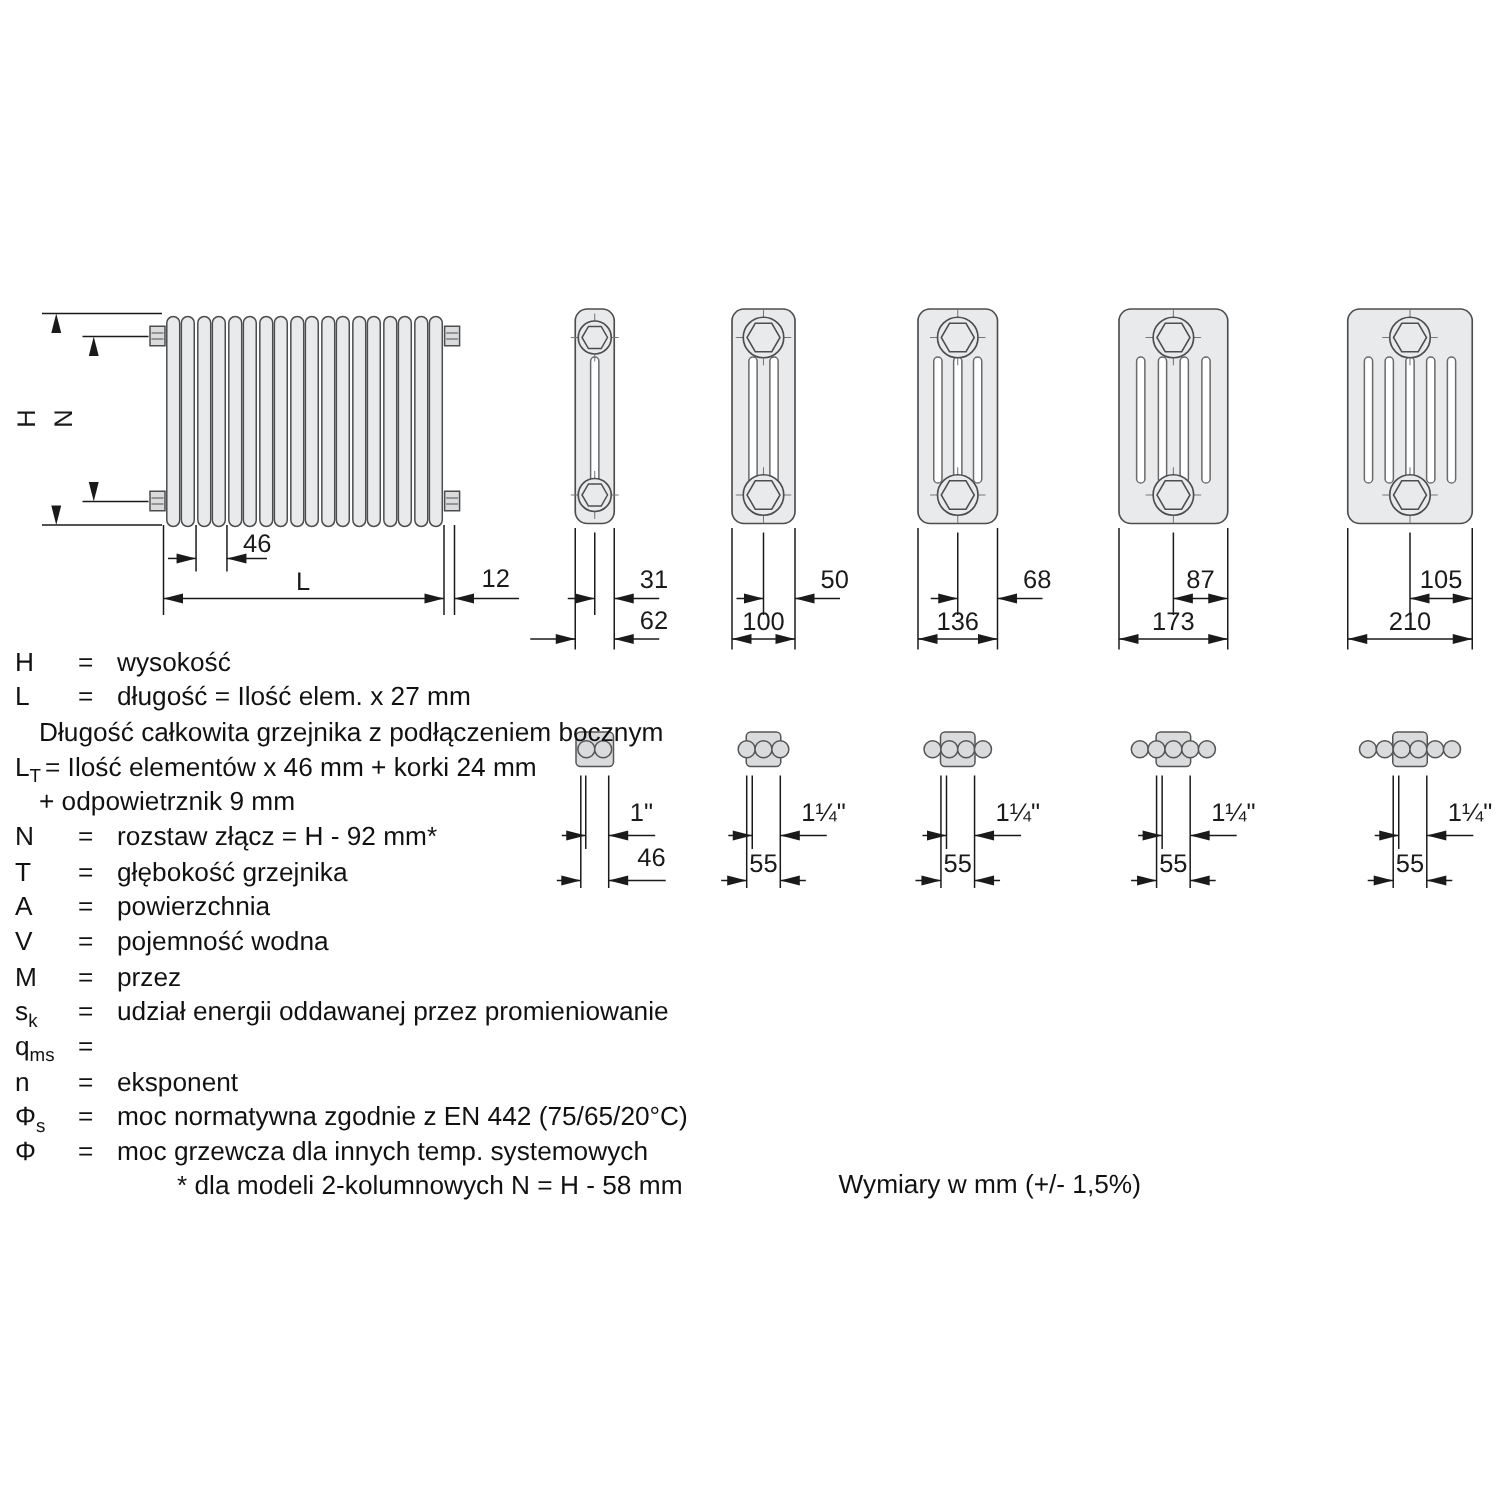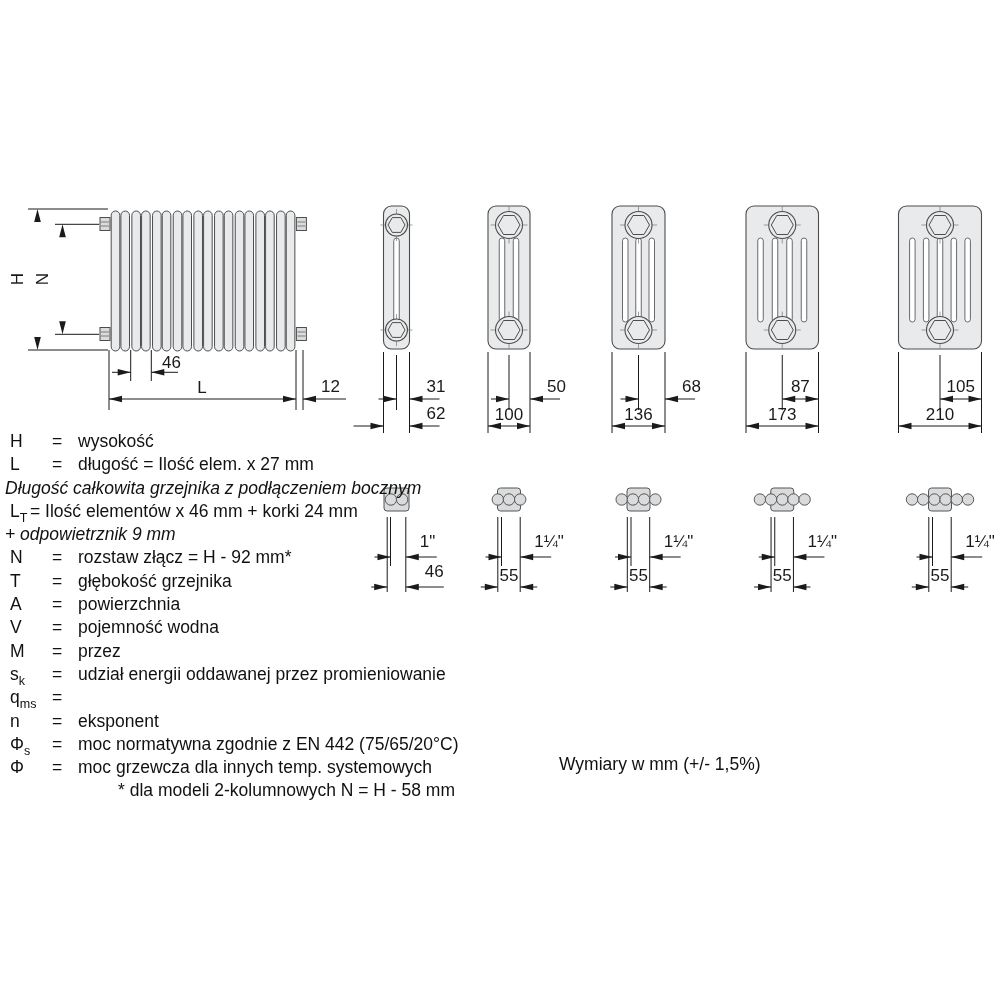--- a/index.html
+++ b/index.html
@@ -6,24 +6,24 @@
   .page{position:relative;width:1000px;height:1000px;background:#fff;overflow:hidden;
         font-family:"Liberation Sans","DejaVu Sans",sans-serif;color:#111;}
   svg{position:absolute;left:0;top:0;}
   svg text{font-family:"Liberation Sans","DejaVu Sans",sans-serif;fill:#1a1a1a;font-size:17px;}
   .legend{position:absolute;left:0;top:430px;width:580px;font-size:17.5px;color:#111;}
   .lrow{position:relative;height:23.3px;line-height:23.3px;white-space:nowrap;}
   .lrow .term{position:absolute;left:10px;}
   .lrow .eq{position:absolute;left:52px;}
   .lrow .def{position:absolute;left:78px;}
   .lrow .rest{position:absolute;left:30px;}
-  .lrow.ltext{padding-left:5px;font-style:italic;}
+  .lrow.ltext{padding-left:26px;}
   .lrow.lnote{padding-left:82px;margin-left:36px;}
   sub{font-size:12.5px;}
-  .footnote{position:absolute;left:559px;top:754px;font-size:17.5px;white-space:nowrap;}
+  .footnote{position:absolute;left:559px;top:779px;font-size:17.5px;white-space:nowrap;}
 </style>
 </head>
 <body>
 
 <div class="page">
   <svg id="drawing" width="1000" height="620" viewBox="0 0 1000 620">
       <g>
         <rect x="111.20" y="211" width="8.6" height="140" rx="4.3" fill="#e9eaec" stroke="#4d4d4d" stroke-width="1"></rect>
         <rect x="120.90" y="211" width="8.6" height="140" rx="4.3" fill="#e9eaec" stroke="#4d4d4d" stroke-width="1"></rect>
         <rect x="131.87" y="211" width="8.6" height="140" rx="4.3" fill="#e9eaec" stroke="#4d4d4d" stroke-width="1"></rect>

